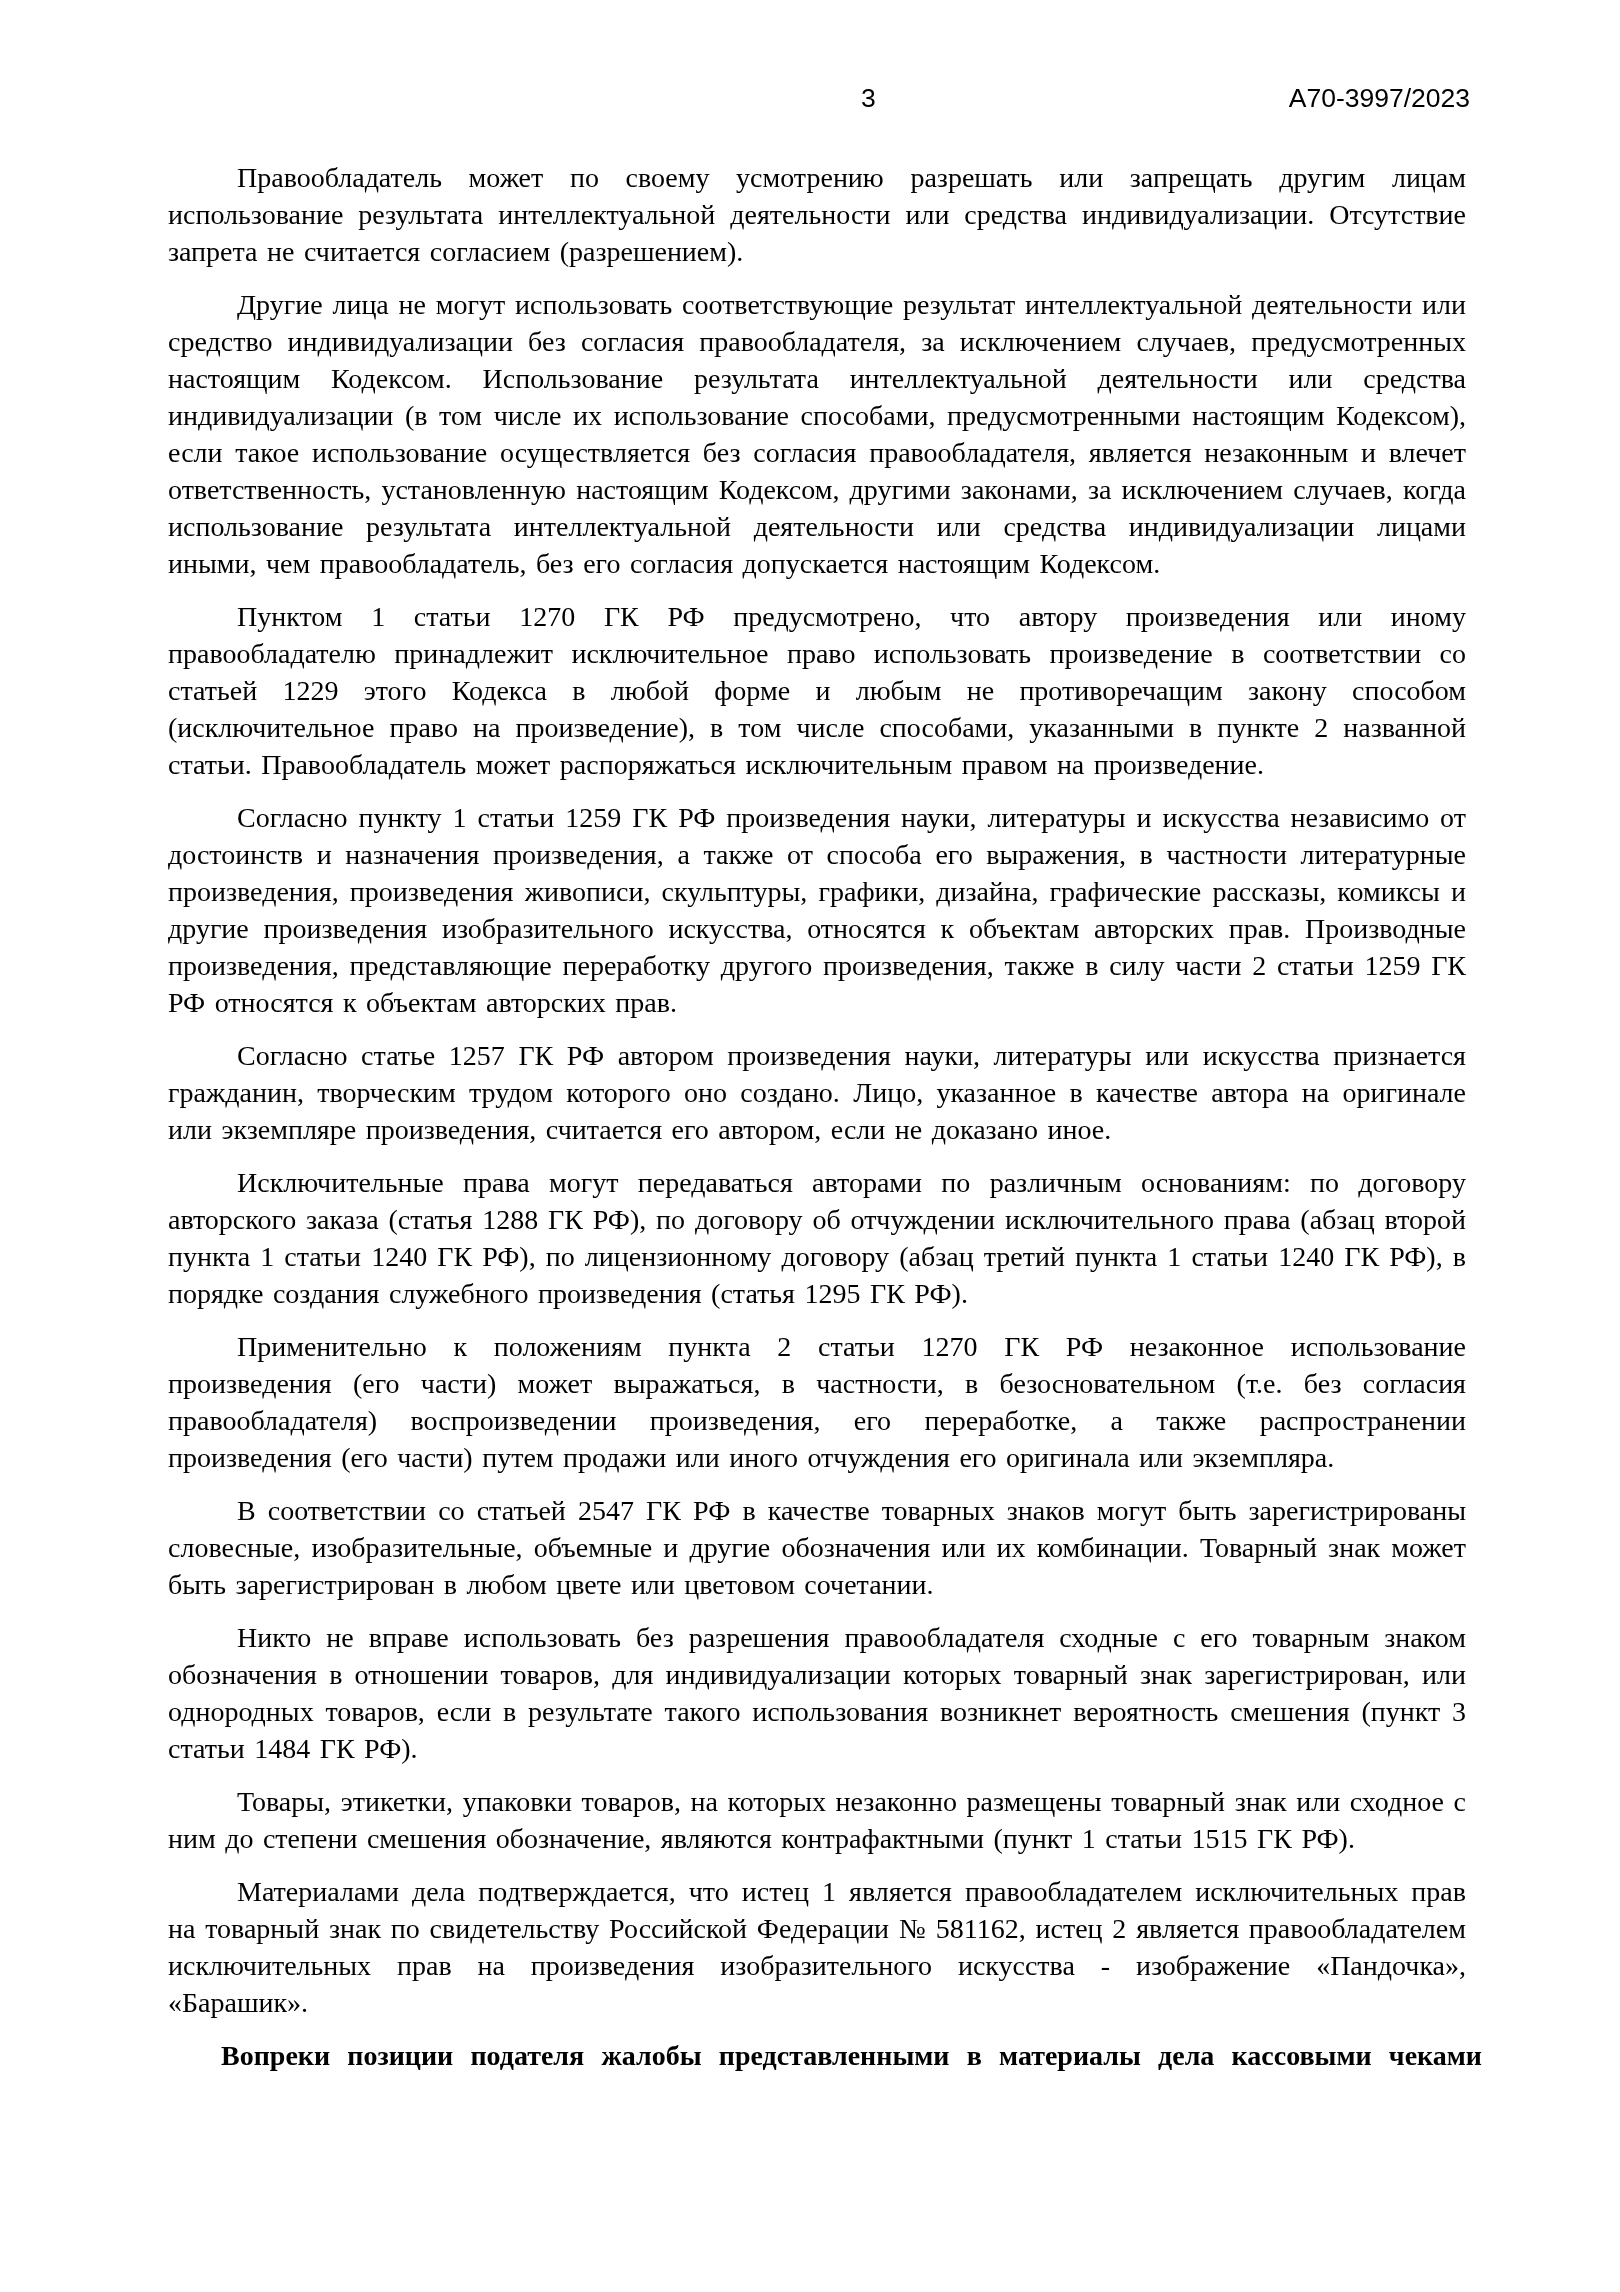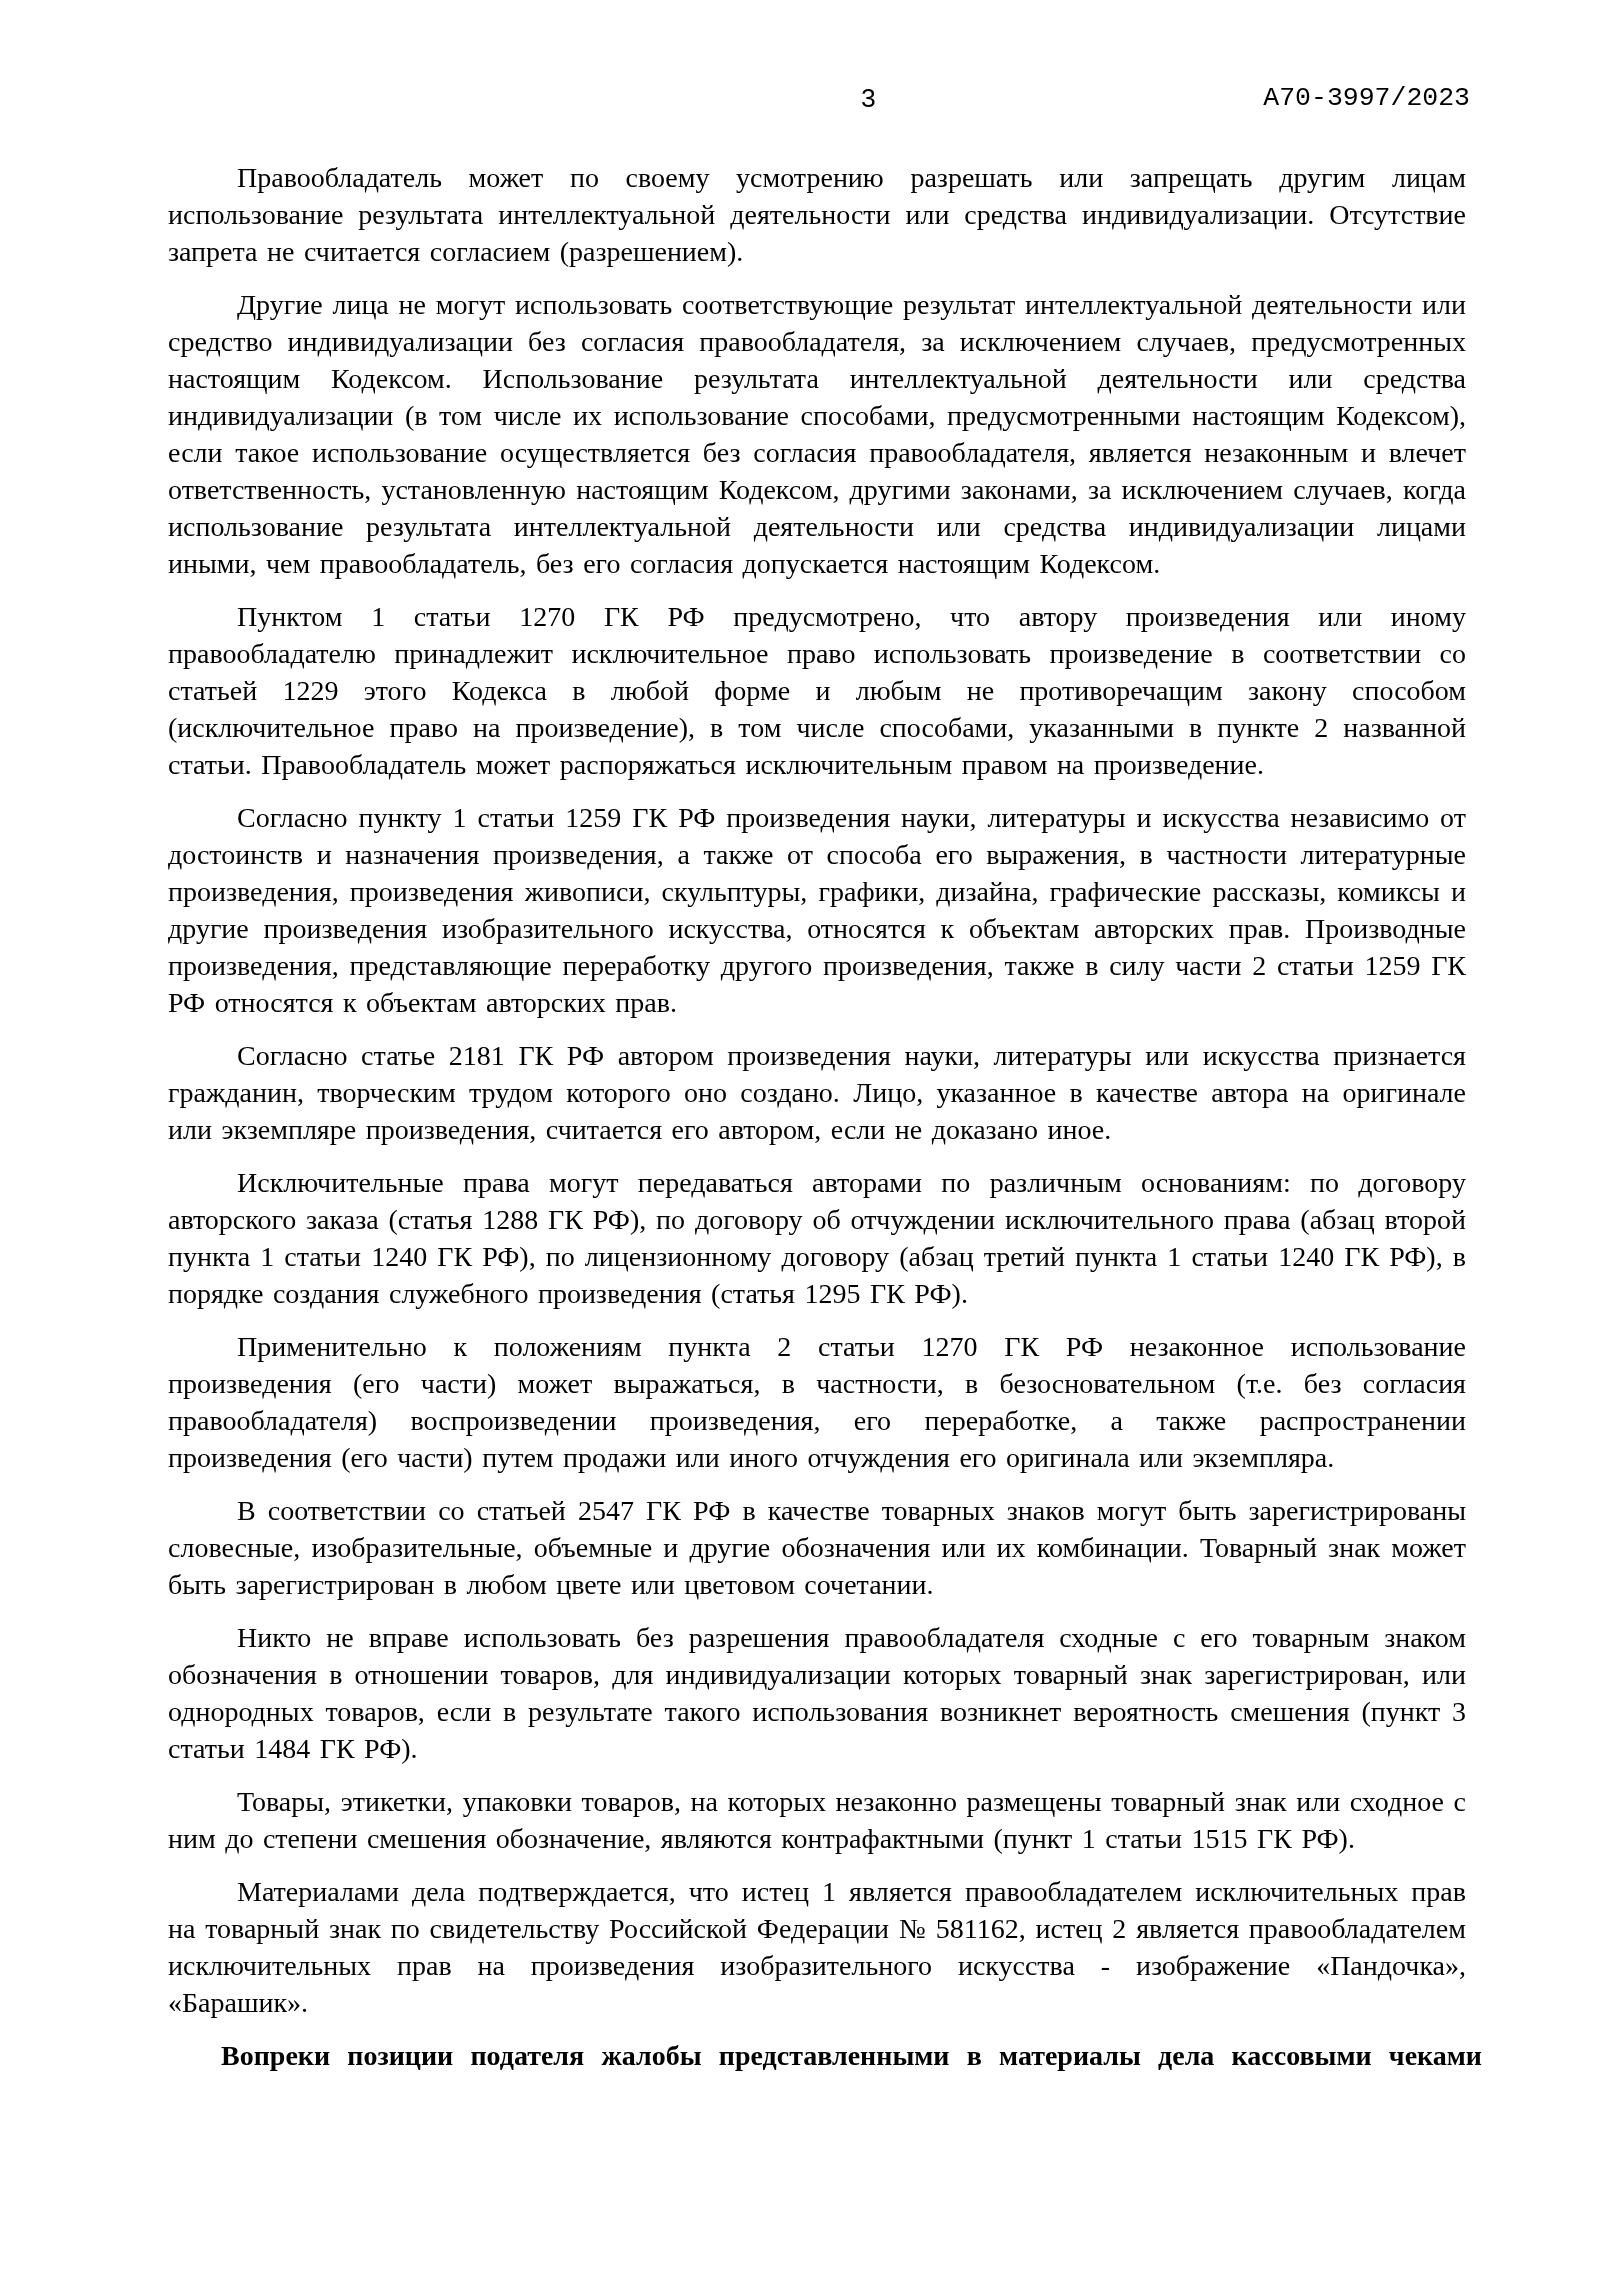--- a/index.html
+++ b/index.html
@@ -26,21 +26,21 @@
     top: 84px;
     left: 861px;
     font-family: "Liberation Sans", sans-serif;
     font-size: 26.5px;
     line-height: 29px;
   }
   .case-number {
     position: absolute;
     top: 84px;
     right: 150px;
-    font-family: Liberation Mono, monospace;
+    font-family: Liberation Sans, sans-serif;
     font-size: 26.5px;
     line-height: 29px;
   }
   .body-text {
     position: absolute;
     top: 143px;
     left: 152px;
     width: 1330px;
     font-size: 28px;
     line-height: 37px;
@@ -74,21 +74,21 @@
   <div class="page-header">
     <div class="page-number">3</div>
     <div class="case-number">А70-3997/2023</div>
   </div>
 
   <div class="body-text">
     <p class="para">Правообладатель может по своему усмотрению разрешать или запрещать другим лицам использование результата интеллектуальной деятельности или средства индивидуализации. Отсутствие запрета не считается согласием (разрешением).</p>
     <p class="para">Другие лица не могут использовать соответствующие результат интеллектуальной деятельности или средство индивидуализации без согласия правообладателя, за исключением случаев, предусмотренных настоящим Кодексом. Использование результата интеллектуальной деятельности или средства индивидуализации (в том числе их использование способами, предусмотренными настоящим Кодексом), если такое использование осуществляется без согласия правообладателя, является незаконным и влечет ответственность, установленную настоящим Кодексом, другими законами, за исключением случаев, когда использование результата интеллектуальной деятельности или средства индивидуализации лицами иными, чем правообладатель, без его согласия допускается настоящим Кодексом.</p>
     <p class="para">Пунктом 1 статьи 1270 ГК РФ предусмотрено, что автору произведения или иному правообладателю принадлежит исключительное право использовать произведение в соответствии со статьей 1229 этого Кодекса в любой форме и любым не противоречащим закону способом (исключительное право на произведение), в том числе способами, указанными в пункте 2 названной статьи. Правообладатель может распоряжаться исключительным правом на произведение.</p>
     <p class="para">Согласно пункту 1 статьи 1259 ГК РФ произведения науки, литературы и искусства независимо от достоинств и назначения произведения, а также от способа его выражения, в частности литературные произведения, произведения живописи, скульптуры, графики, дизайна, графические рассказы, комиксы и другие произведения изобразительного искусства, относятся к объектам авторских прав. Производные произведения, представляющие переработку другого произведения, также в силу части 2 статьи 1259 ГК РФ относятся к объектам авторских прав.</p>
-    <p class="para">Согласно статье 2181 ГК РФ автором произведения науки, литературы или искусства признается гражданин, творческим трудом которого оно создано. Лицо, указанное в качестве автора на оригинале или экземпляре произведения, считается его автором, если не доказано иное.</p>
+    <p class="para">Согласно статье 1257 ГК РФ автором произведения науки, литературы или искусства признается гражданин, творческим трудом которого оно создано. Лицо, указанное в качестве автора на оригинале или экземпляре произведения, считается его автором, если не доказано иное.</p>
     <p class="para">Исключительные права могут передаваться авторами по различным основаниям: по договору авторского заказа (статья 1288 ГК РФ), по договору об отчуждении исключительного права (абзац второй пункта 1 статьи 1240 ГК РФ), по лицензионному договору (абзац третий пункта 1 статьи 1240 ГК РФ), в порядке создания служебного произведения (статья 1295 ГК РФ).</p>
     <p class="para">Применительно к положениям пункта 2 статьи 1270 ГК РФ незаконное использование произведения (его части) может выражаться, в частности, в безосновательном (т.е. без согласия правообладателя) воспроизведении произведения, его переработке, а также распространении произведения (его части) путем продажи или иного отчуждения его оригинала или экземпляра.</p>
     <p class="para">В соответствии со статьей 2547 ГК РФ в качестве товарных знаков могут быть зарегистрированы словесные, изобразительные, объемные и другие обозначения или их комбинации. Товарный знак может быть зарегистрирован в любом цвете или цветовом сочетании.</p>
     <p class="para">Никто не вправе использовать без разрешения правообладателя сходные с его товарным знаком обозначения в отношении товаров, для индивидуализации которых товарный знак зарегистрирован, или однородных товаров, если в результате такого использования возникнет вероятность смешения (пункт 3 статьи 1484 ГК РФ).</p>
     <p class="para">Товары, этикетки, упаковки товаров, на которых незаконно размещены товарный знак или сходное с ним до степени смешения обозначение, являются контрафактными (пункт 1 статьи 1515 ГК РФ).</p>
     <p class="para">Материалами дела подтверждается, что истец 1 является правообладателем исключительных прав на товарный знак по свидетельству Российской Федерации № 581162, истец 2 является правообладателем исключительных прав на произведения изобразительного искусства - изображение «Пандочка», «Барашик».</p>
 
     <div class="final-para">
       <div class="final-line1">Вопреки позиции подателя жалобы представленными в материалы дела кассовыми чеками</div>
     </div>

